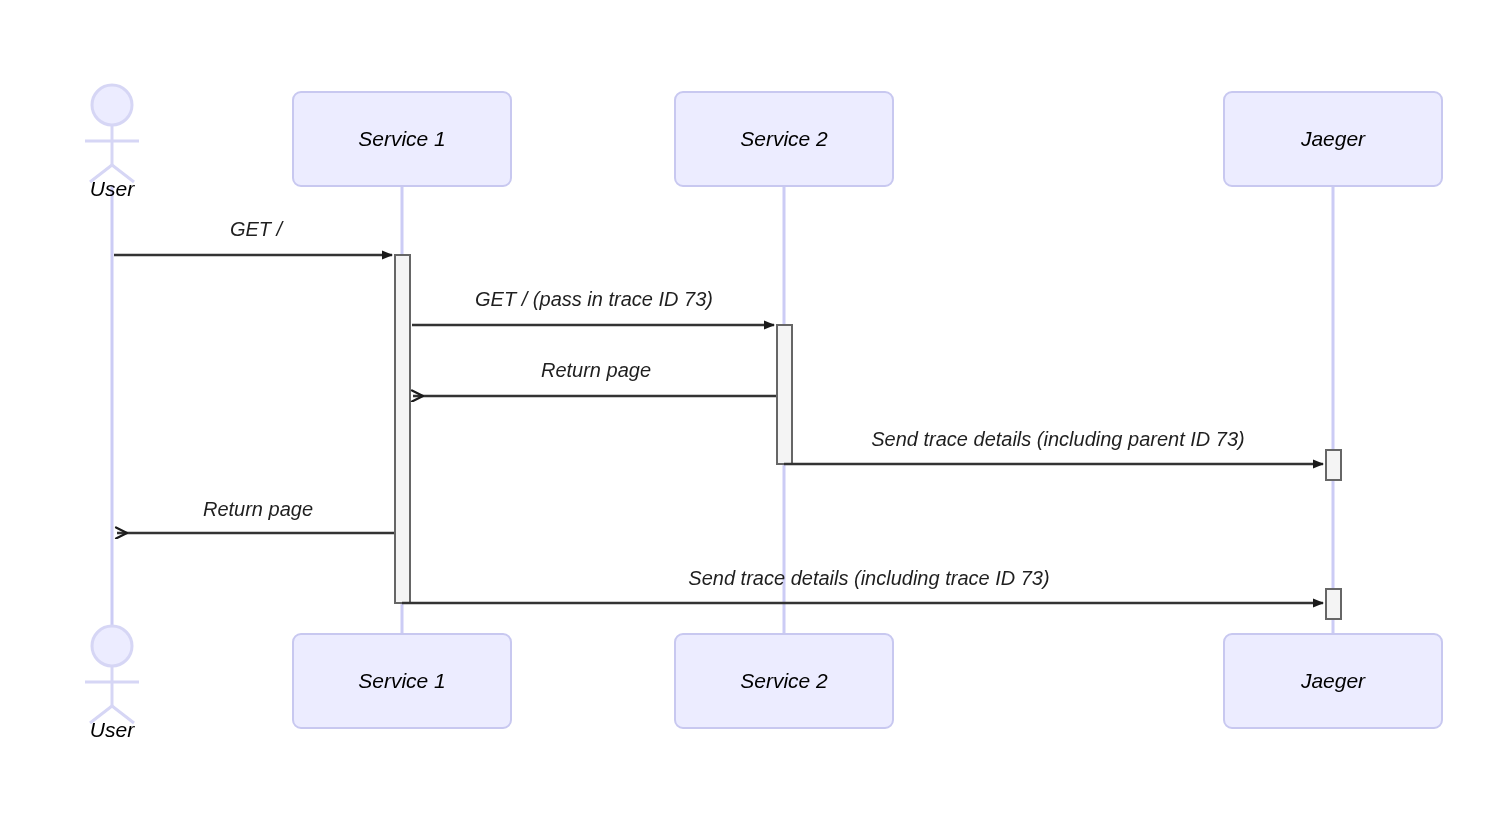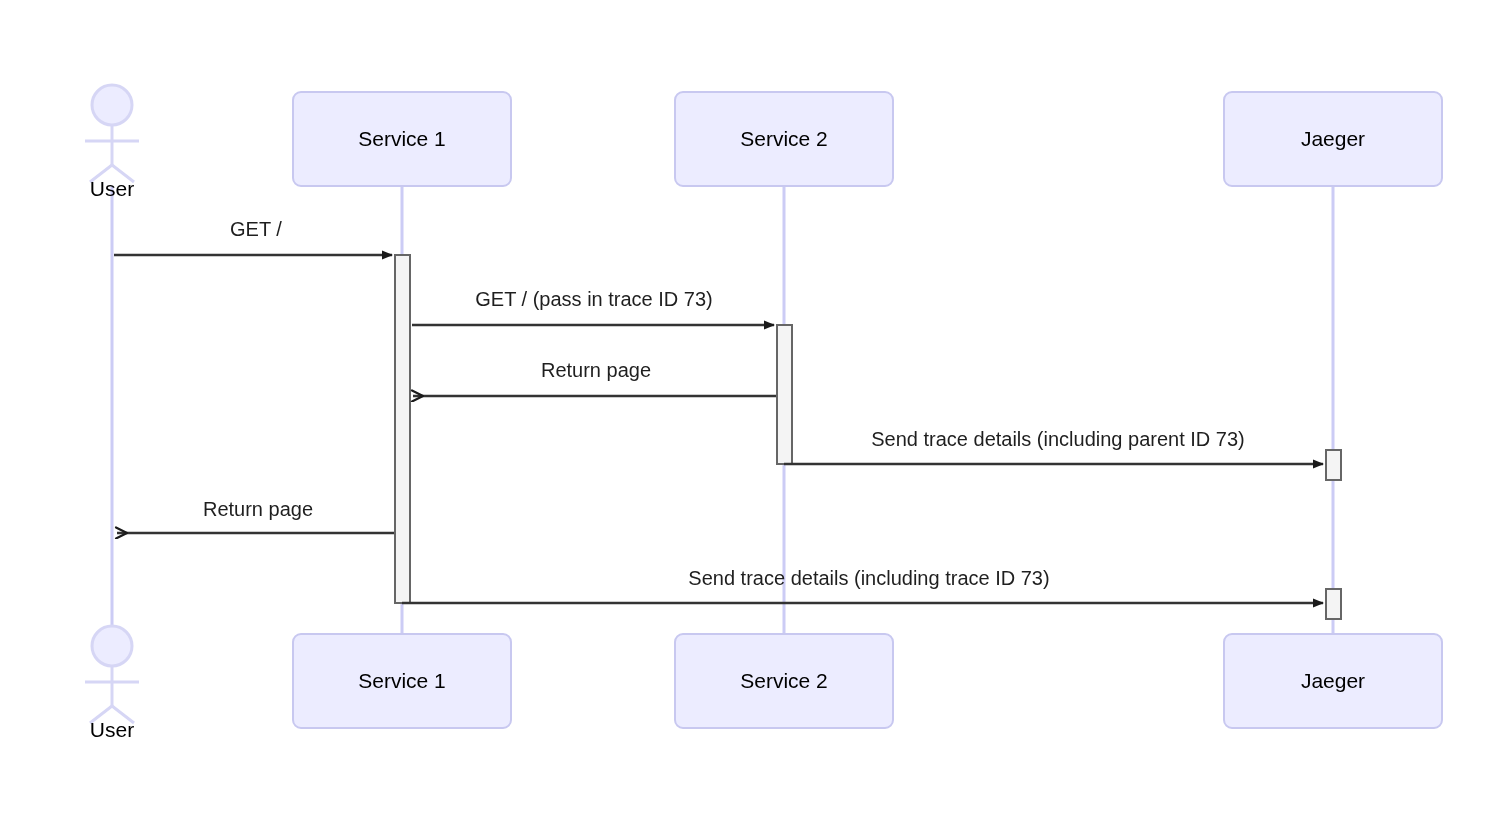--- a/index.html
+++ b/index.html
@@ -10,20 +10,21 @@
   body {
     width: 1500px;
     height: 836px;
     font-family: "Liberation Sans", "DejaVu Sans", sans-serif;
     overflow: hidden;
   }
   #diagram-root {
     position: relative;
     width: 1500px;
     height: 800px;
+    font-style: italic;
   }
   svg.diagram-canvas {
     display: block;
     width: 1500px;
     height: 836px;
   }
   .participant-label,
   .actor-label,
   .message-label {
     font-family: "Liberation Sans", "DejaVu Sans", sans-serif;

